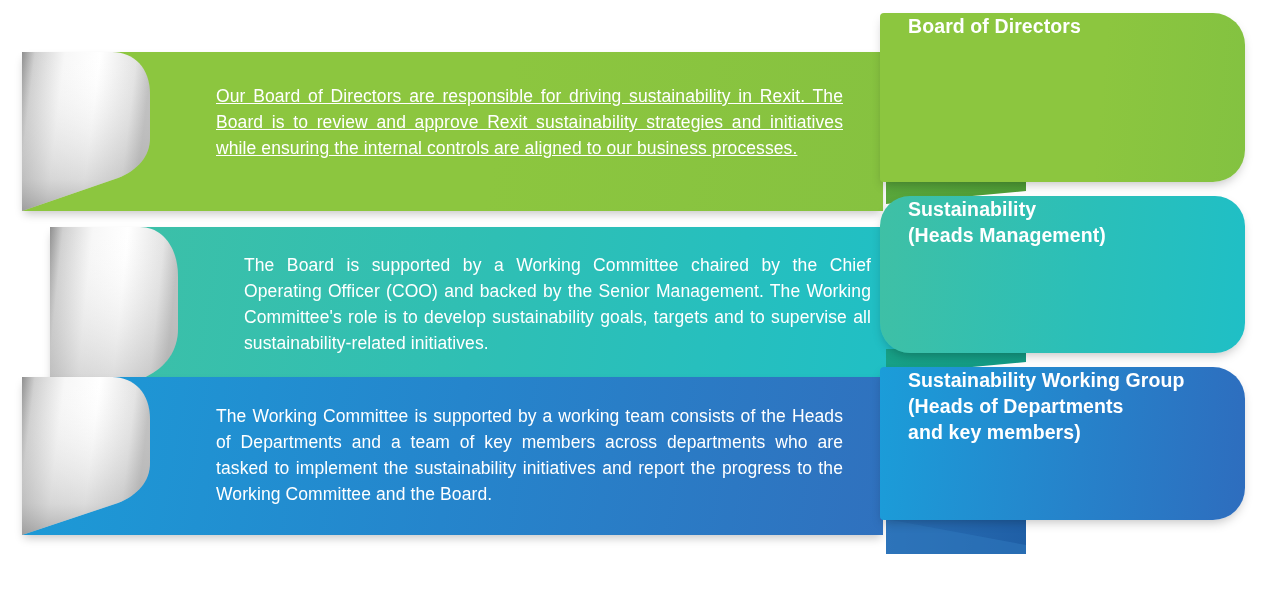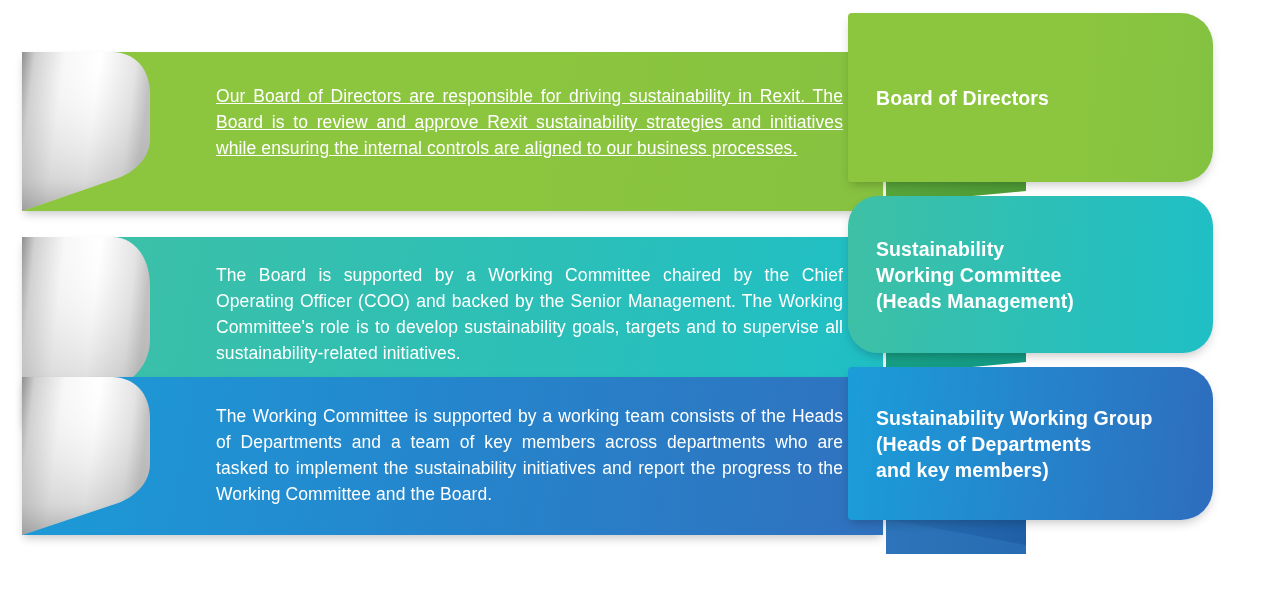--- a/index.html
+++ b/index.html
@@ -27,21 +27,21 @@
     left: 22px;
     width: 861px;
     overflow: visible;
   }
   .band-bg {
     position: absolute;
     inset: 0;
     box-shadow: 0 5px 9px -2px rgba(0,0,0,0.22);
   }
   .band-green  { top: 52px;  height: 159px; }
-  .band-teal   { top: 237px; height: 188px; }
+  .band-teal   { top: 227px; height: 188px; margin-left: 28px; }
   .band-blue   { top: 377px; height: 158px; }
 
   .band-green .band-bg {
     background: linear-gradient(100deg, #8CC63F 0%, #8CC63F 55%, #86C240 100%);
   }
   .band-teal .band-bg {
     background: linear-gradient(100deg, #3FC0A5 0%, #2FBFB4 50%, #1FBFC6 100%);
   }
   .band-blue .band-bg {
     background: linear-gradient(100deg, #1C9BD7 0%, #2585CC 50%, #3071BE 100%);
@@ -71,26 +71,25 @@
     letter-spacing: 0.1px;
   }
   .band-green .band-text { top: 31px; text-decoration: underline; }
   .band-teal  .band-text { top: 25px; }
   .band-blue  .band-text { top: 26px; }
   .band-text p { margin: 0; }
 
   
   .panel {
     position: absolute;
-    left: 848px;
+    left: 880px;
     width: 365px;
     border-radius: 4px 32px 32px 4px;
     box-shadow: 0 5px 11px -3px rgba(0,0,0,0.25);
     display: flex;
-    align-items: center;
   }
   .panel-green { top: 13px;  height: 169px;
     background: linear-gradient(95deg, #8CC63F 0%, #8CC63F 60%, #83C241 100%); }
   .panel-teal  { top: 196px; height: 157px;
     background: linear-gradient(95deg, #3FC0A5 0%, #2BBFB8 55%, #1FBFC6 100%); border-radius: 30px; }
   .panel-blue  { top: 367px; height: 153px;
     background: linear-gradient(95deg, #1B9DD9 0%, #2682CA 55%, #2E6DBE 100%); }
 
   .panel-label {
     color: #ffffff;
@@ -244,21 +243,20 @@
 
   <div class="panel panel-green">
     <div class="panel-label">
       <span class="line">Board of Directors</span>
     </div>
   </div>
 
   <div class="panel panel-teal">
     <div class="panel-label">
       <span class="line">Sustainability</span>
-      <span class="line">Working Committee</span>
       <span class="line">(Heads Management)</span>
     </div>
   </div>
 
   <div class="panel panel-blue">
     <div class="panel-label">
       <span class="line">Sustainability Working Group</span>
       <span class="line">(Heads of Departments</span>
       <span class="line">and key members)</span>
     </div>

